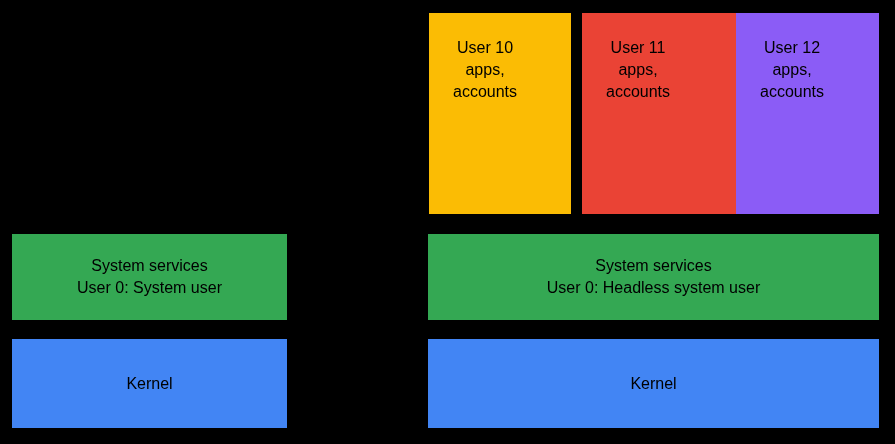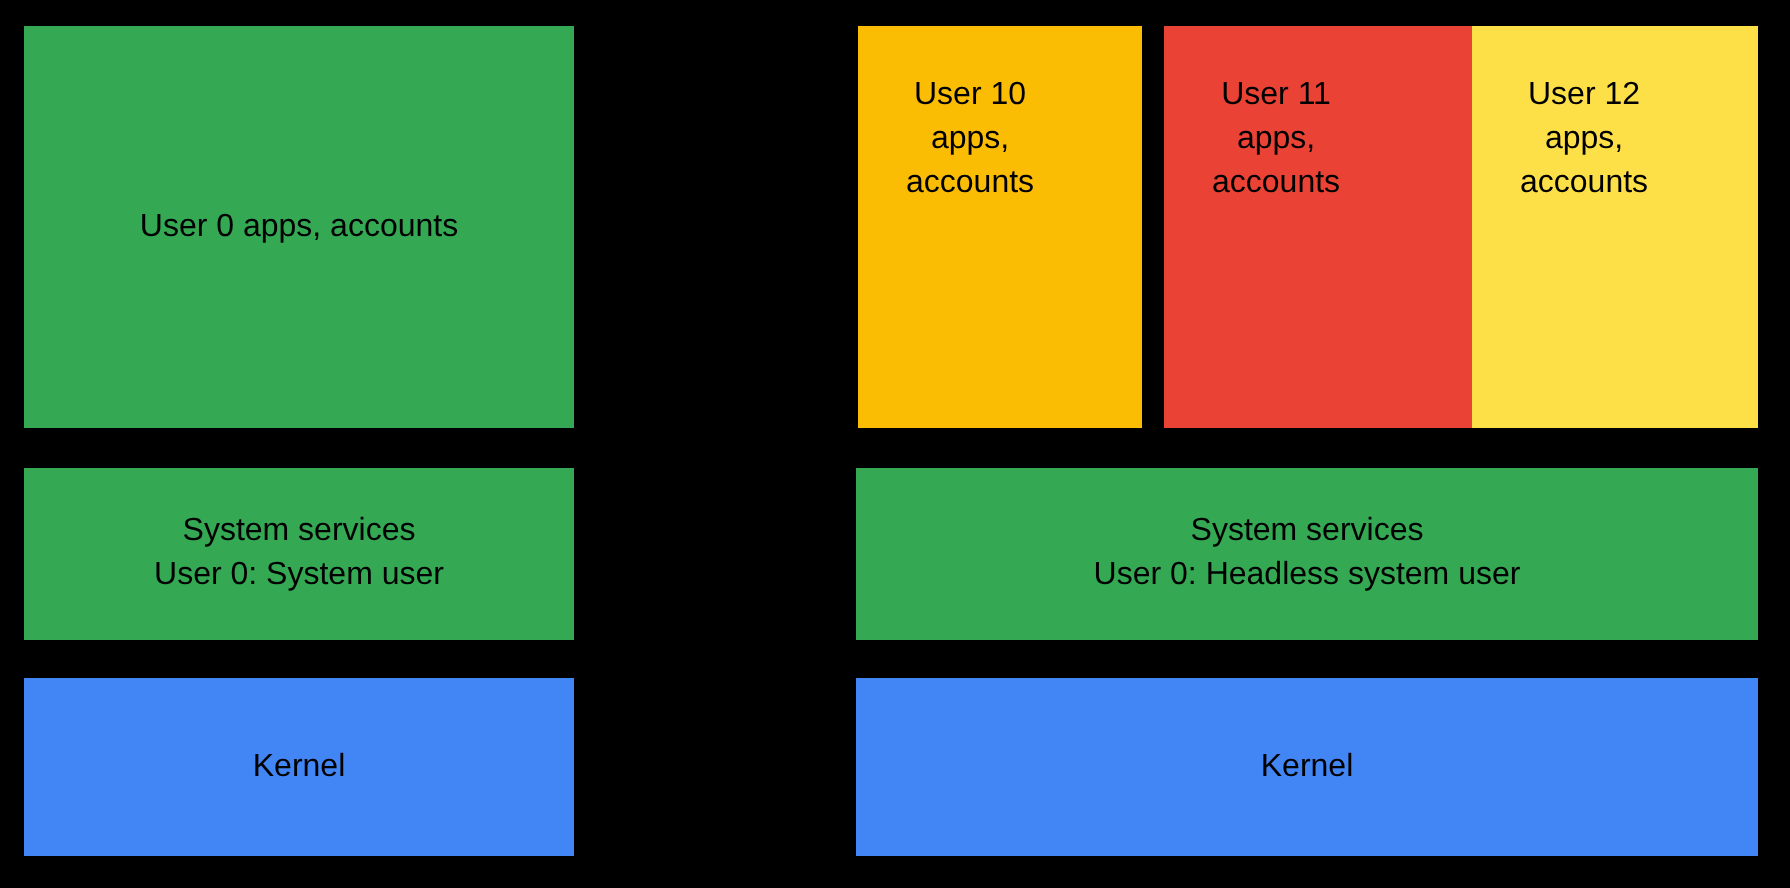--- a/index.html
+++ b/index.html
@@ -35,39 +35,36 @@
   }
 
   
   #box-user0-apps   { left: 12px;  top: 13px;  width: 275px; height: 201px; background: #34A853; }
   #box-system-left  { left: 12px;  top: 234px; width: 275px; height: 86px;  background: #34A853; }
   #box-kernel-left  { left: 12px;  top: 339px; width: 275px; height: 89px;  background: #4285F4; }
 
   
   #box-user10-apps  { left: 429px; top: 13px;  width: 142px; height: 201px; background: #FBBC04; }
   #box-user11-apps  { left: 582px; top: 13px;  width: 170px; height: 201px; background: #EA4335; }
-  #box-user12-apps  { left: 736px; top: 13px;  width: 143px; height: 201px; background: #fde047; }
+  #box-user12-apps  { left: 736px; top: 13px;  width: 143px; height: 201px; background: #8b5cf6; }
   #box-system-right { left: 428px; top: 234px; width: 451px; height: 86px;  background: #34A853; }
   #box-kernel-right { left: 428px; top: 339px; width: 451px; height: 89px;  background: #4285F4; }
 
   
   .user-box {
     align-items: flex-start;
     justify-content: flex-start;
     padding: 24px 0 0 24px;
   }
 </style>
 </head>
 <body>
 
 <div id="canvas">
 
-  <div class="box center-text" id="box-user0-apps">
-    <span class="label">User 0 apps, accounts</span>
-  </div>
 
   <div class="box" id="box-system-left">
     <span class="label">System services
 User 0: System user</span>
   </div>
 
   <div class="box center-text" id="box-kernel-left">
     <span class="label">Kernel</span>
   </div>
 

